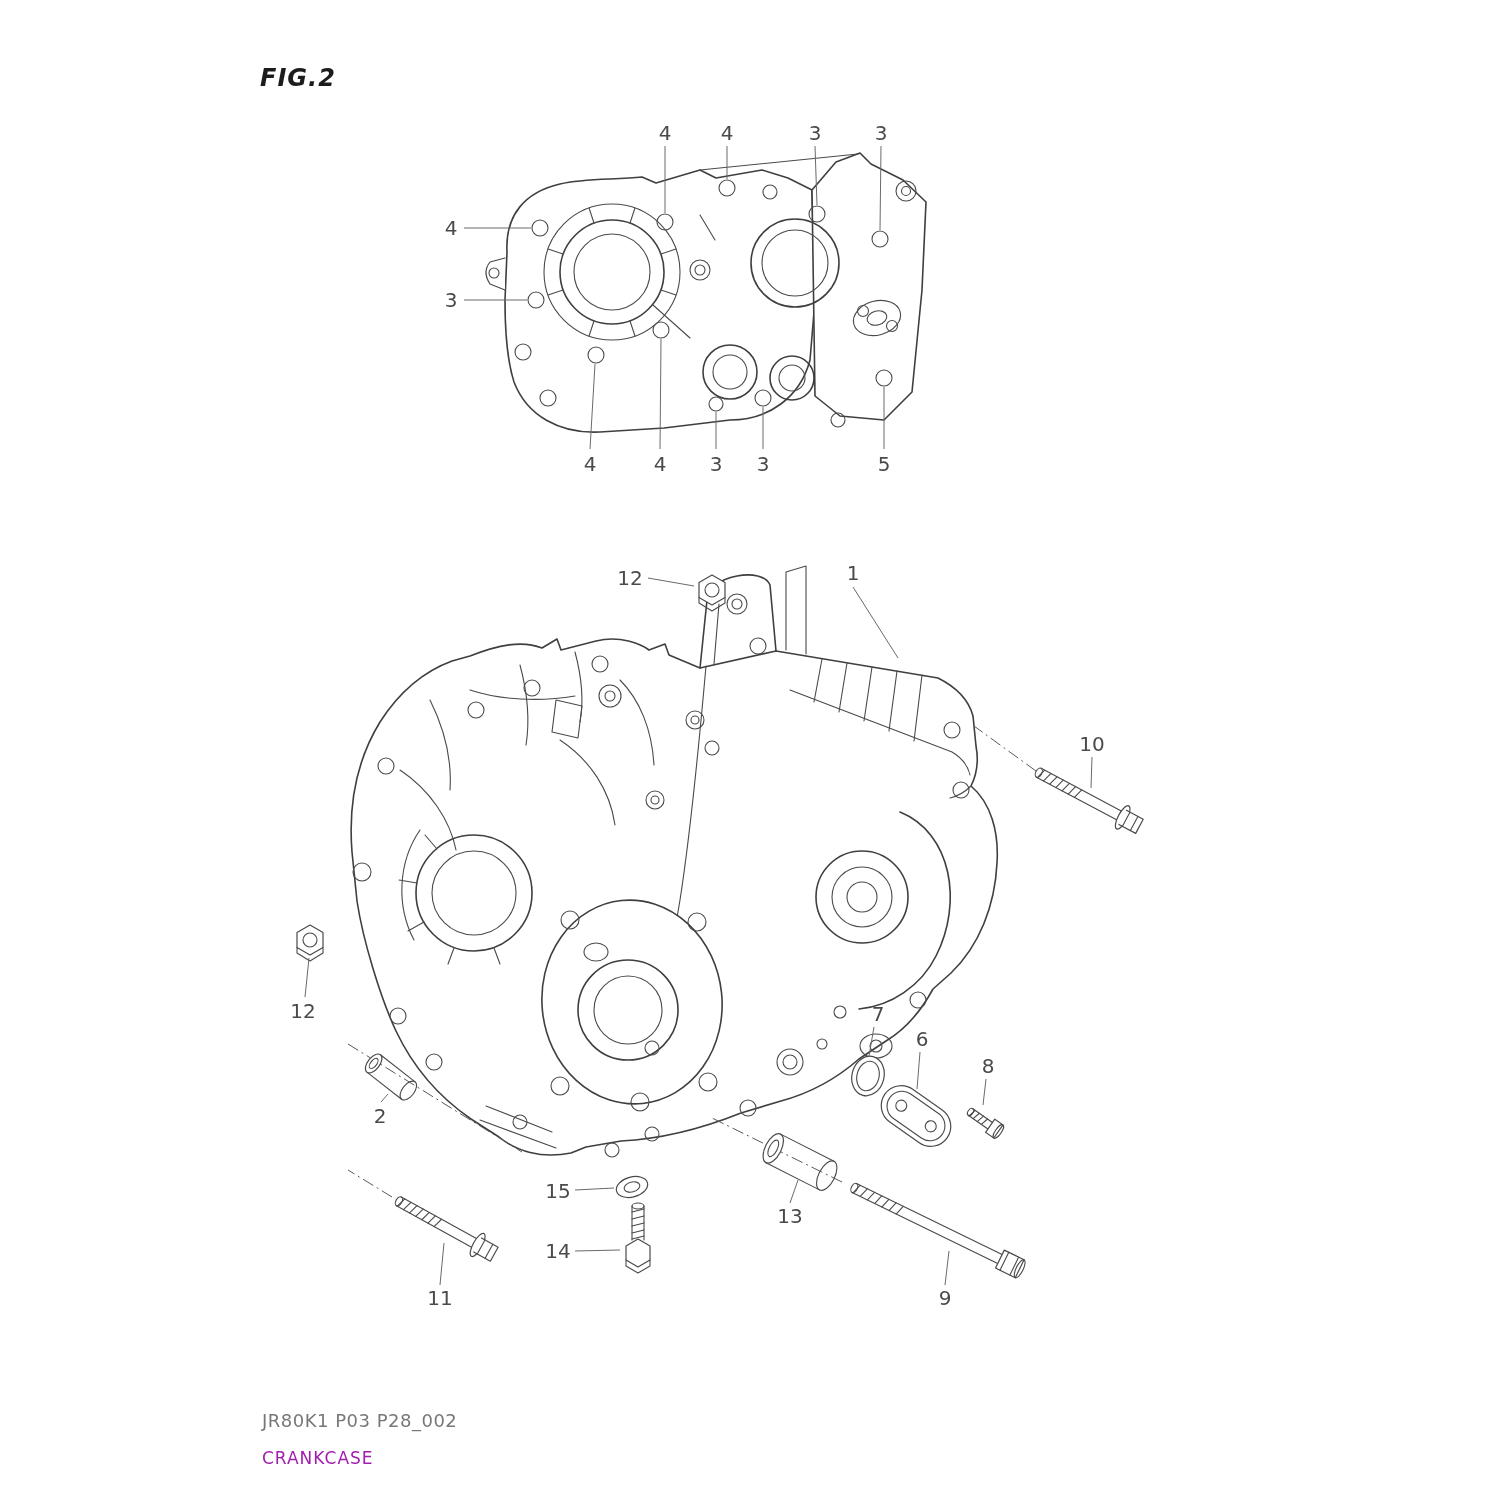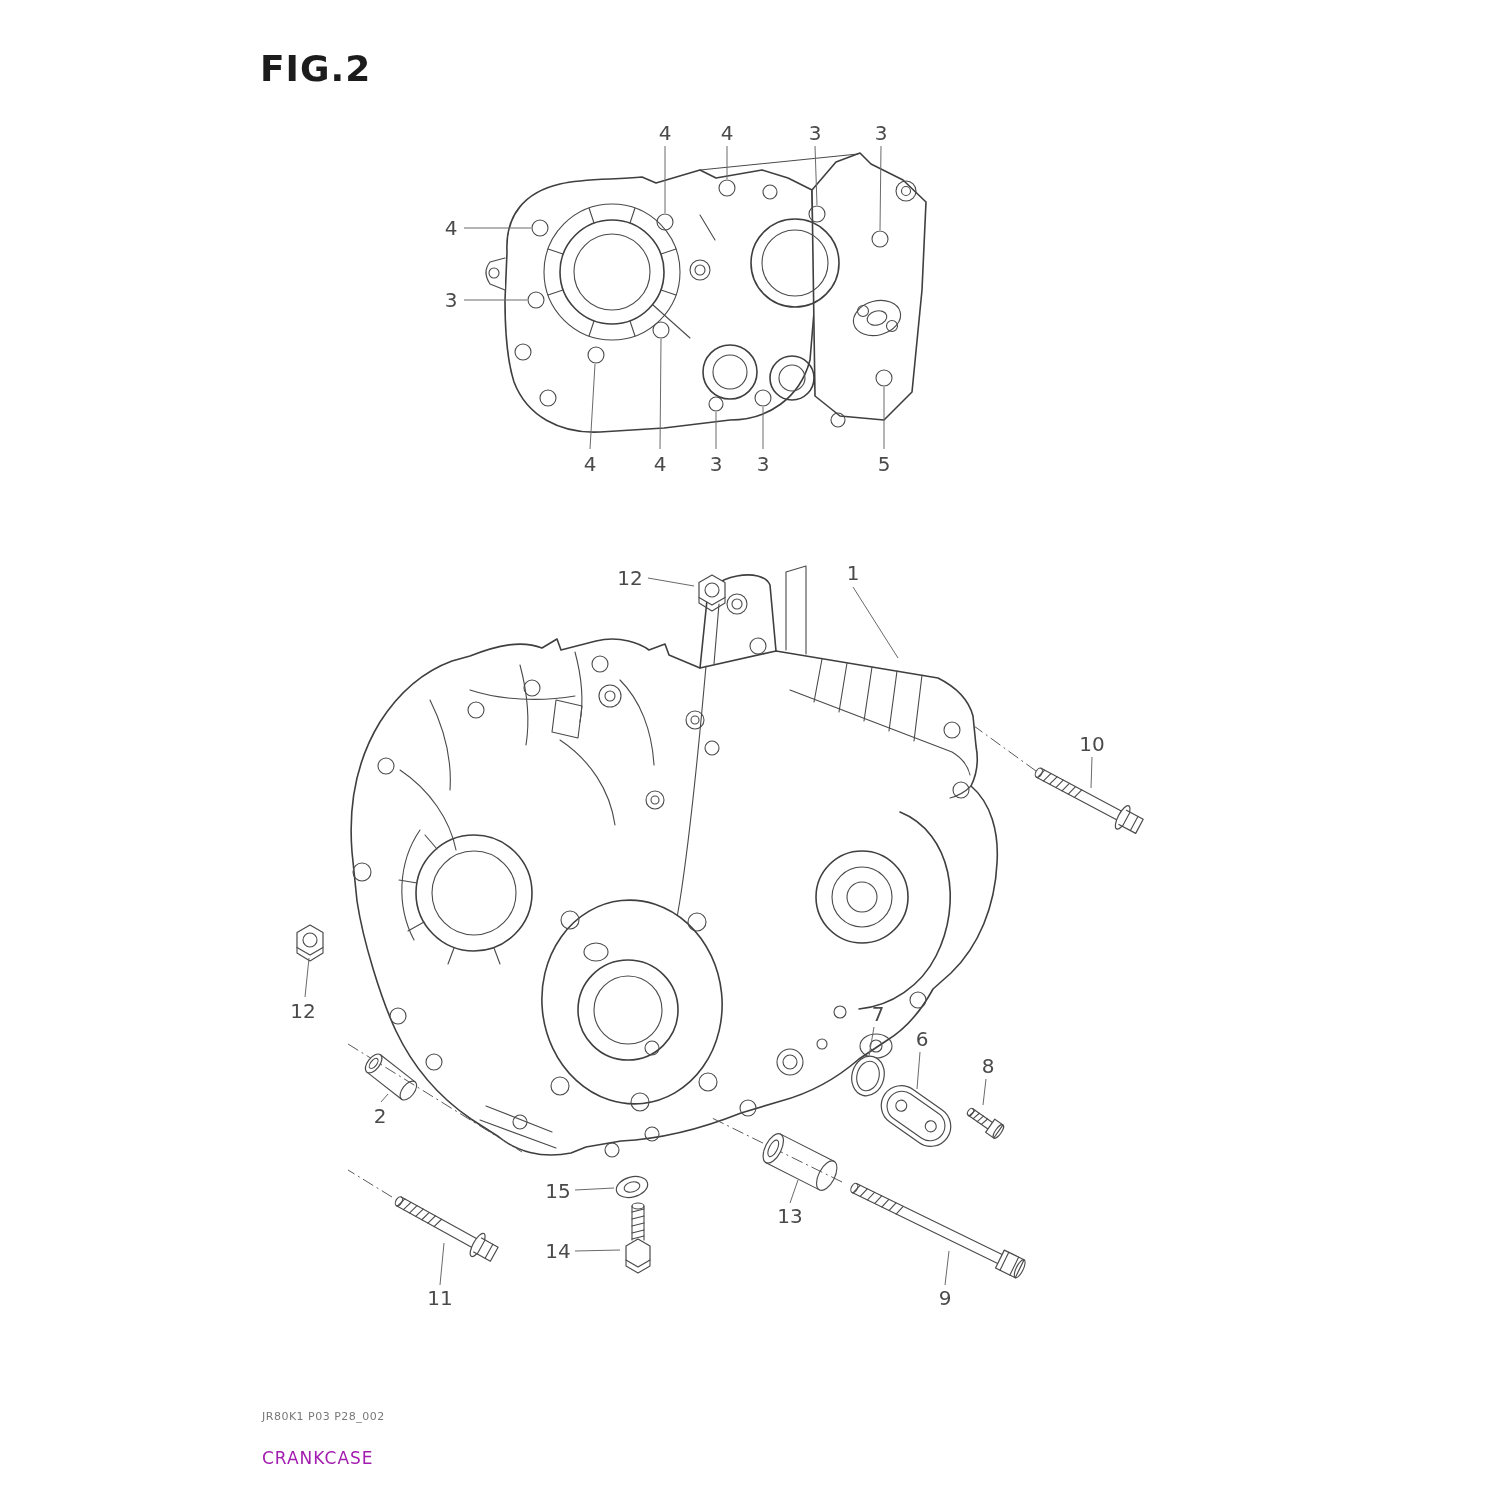--- a/index.html
+++ b/index.html
@@ -1,25 +1,25 @@
 <!DOCTYPE html>
 <html><head>
 <meta charset="utf-8">
 <style>
   html,body{margin:0;padding:0;}
   body{
     width:1500px;height:1500px;position:relative;background:#ffffff;
     font-family:"DejaVu Sans", sans-serif;overflow:hidden;
   }
   .fig-title{
-    position:absolute;left:260px;top:48px;font-size:36px;font-weight:bold;
-    letter-spacing:1px;color:#1c1c1c;
+    position:absolute;left:260px;top:64px;font-size:24px;font-weight:bold;
+    letter-spacing:1px;color:#1c1c1c;font-style:italic;
   }
   .footer-code{
-    position:absolute;left:262px;top:1410px;font-size:11px;color:#787878;
+    position:absolute;left:262px;top:1410px;font-size:18px;color:#787878;
     letter-spacing:0.5px;
   }
   .footer-caption{
     position:absolute;left:262px;top:1448px;font-size:17px;color:#a21caf;
     letter-spacing:1px;
   }
   svg{position:absolute;left:0;top:0;}
   .ln{fill:none;stroke:#3f3f3f;stroke-width:1.6;stroke-linejoin:round;stroke-linecap:round;}
   .lnf{fill:#ffffff;stroke:#3f3f3f;stroke-width:1.6;stroke-linejoin:round;stroke-linecap:round;}
   .ln2{fill:none;stroke:#4a4a4a;stroke-width:1.1;stroke-linejoin:round;stroke-linecap:round;}

